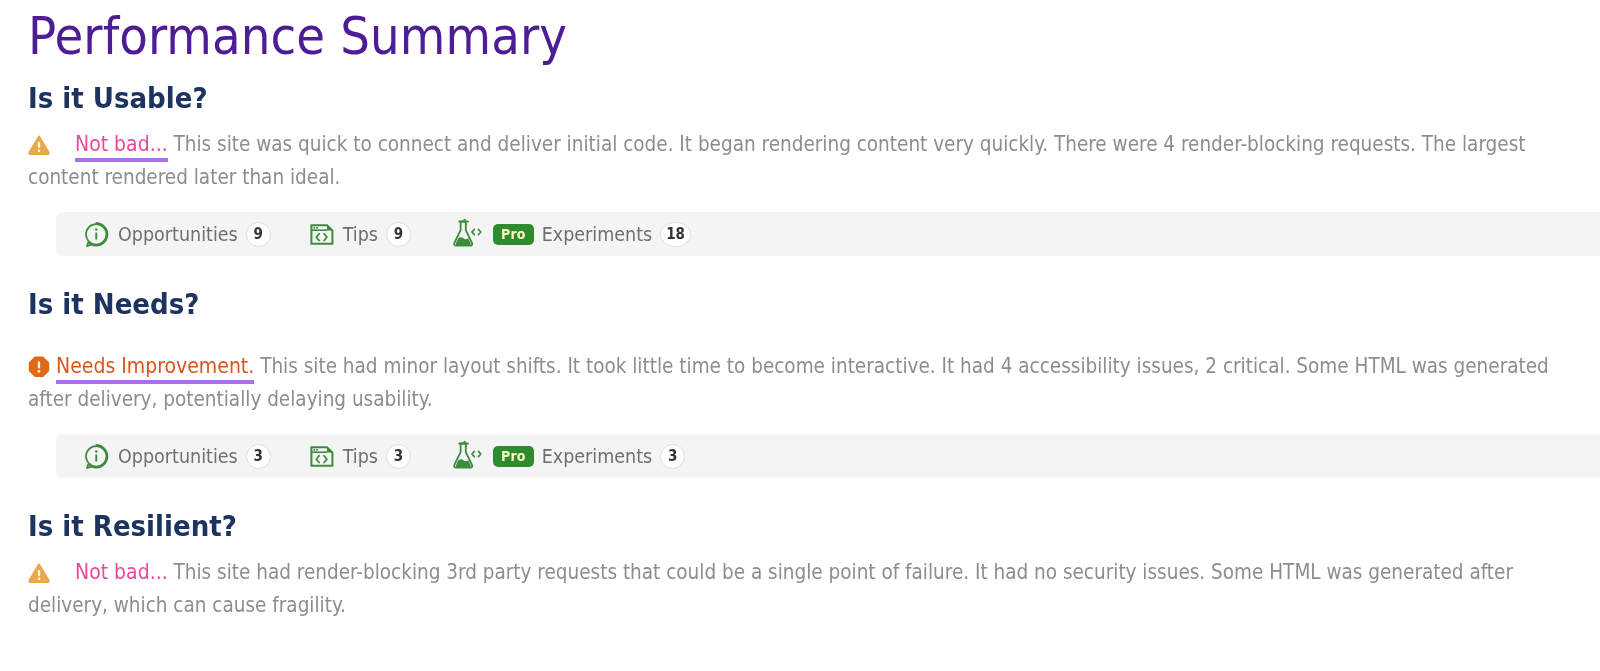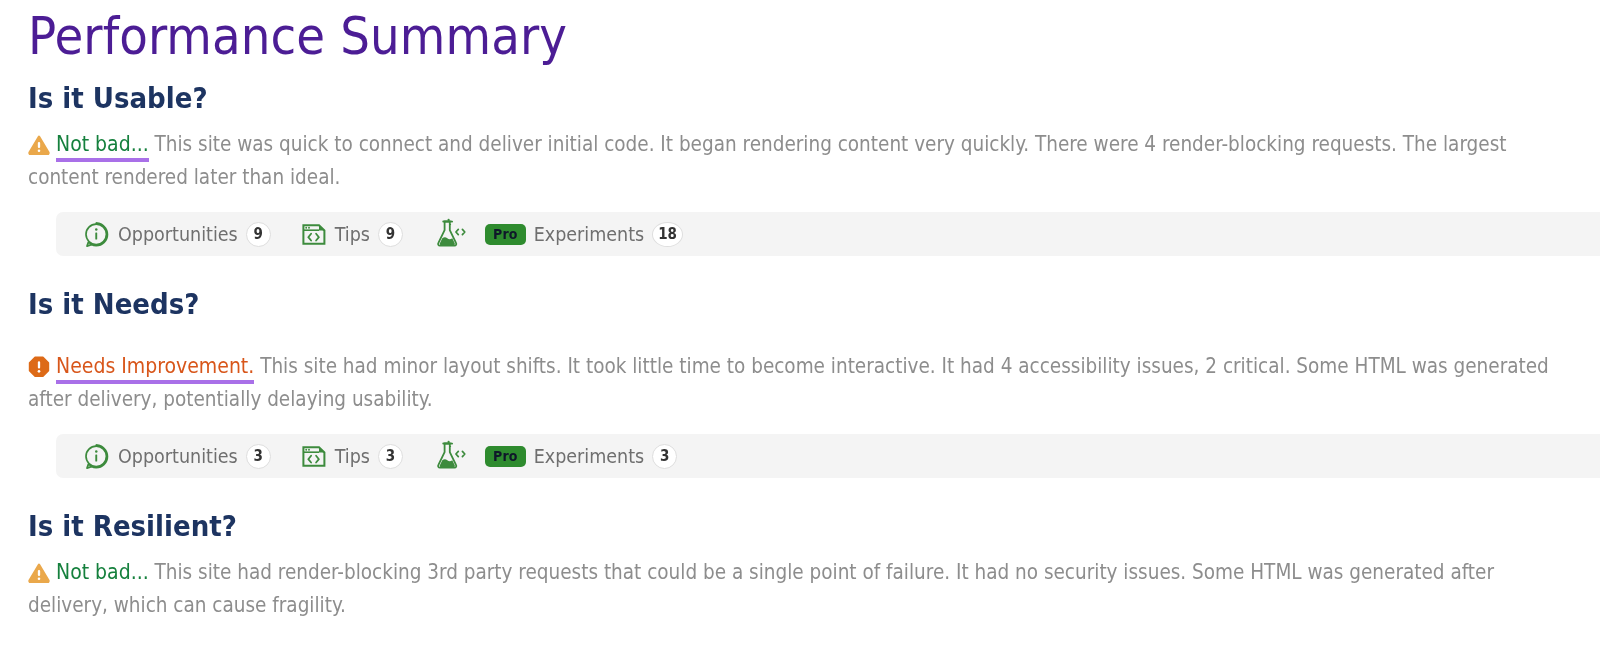--- a/index.html
+++ b/index.html
@@ -57,38 +57,38 @@
   }
   .verdict-label {
     font-size: 21px;
     white-space: nowrap;
     border-bottom: 4px solid #a970e8;
     padding-bottom: 2px;
   }
   .verdict-label.no-underline {
     border-bottom: none;
   }
-  .verdict-label.warn { color: #15803d; }
+  .verdict-label.warn { color: #ec4899; margin-left: 19px; }
   .verdict-label.alert { color: #d8561a; }
 
   .status-icon {
     display: inline-block;
     vertical-align: -4px;
     margin-right: 6px;
   }
 
   
   .badge-strip {
     margin-left: 28px;
     background: #f4f4f4;
     border-radius: 7px 0 0 7px;
     height: 44px;
     display: flex;
     align-items: flex-start;
-    gap: 4px;
+    gap: 12px;
     padding-left: 14px;
   }
 
   .badge-item {
     display: flex;
     align-items: center;
     height: 44px;
     padding: 0 13px;
     cursor: pointer;
     gap: 8px;
@@ -116,29 +116,28 @@
     font-weight: bold;
     color: #333333;
     font-stretch: condensed;
   }
 
   .pro-badge {
     display: inline-flex;
     align-items: center;
     justify-content: center;
     background: #2e8b2e;
-    color: #0f172a;
+    color: #fef9c3;
     font-size: 14px;
     font-weight: bold;
     border-radius: 5px;
     padding: 3px 8px 4px 8px;
     line-height: 1;
     letter-spacing: 0.2px;
     font-stretch: condensed;
-    margin-left: 8px;
   }
 
   .icon-svg { display: block; }
 </style>
 </head>
 <body>
 
 <div class="page">
 
   <h1 class="page-title">Performance Summary</h1>

